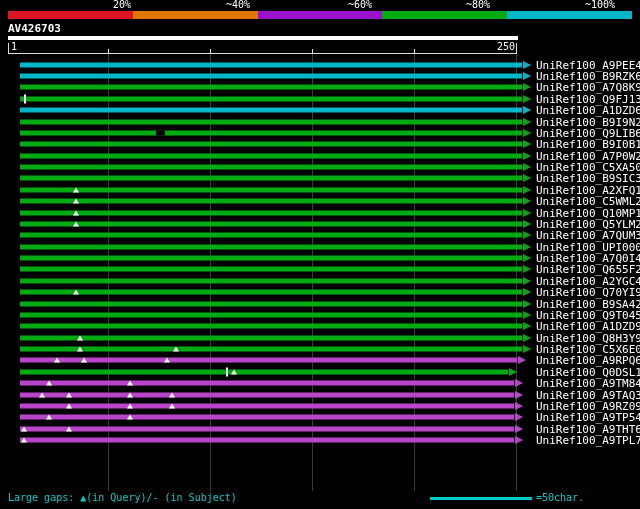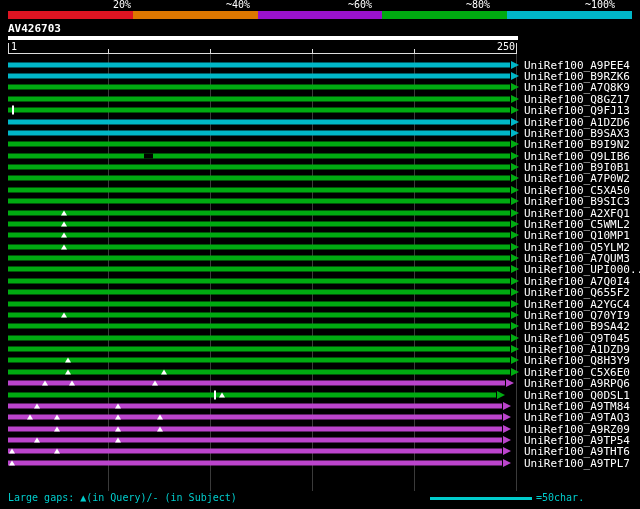--- a/index.html
+++ b/index.html
@@ -28,21 +28,21 @@
   .rt { position: absolute; width: 1px; background: #ddd; }
   .rt-end { top: 43px; height: 10px; }
   .rt-mid { top: 49px; height: 4px; }
   .rtx0 { left: 8px; } .rtx1 { left: 108px; } .rtx2 { left: 210px; } .rtx3 { left: 312px; } .rtx4 { left: 414px; } .rtx5 { left: 516px; }
 
   
   .gridline { position: absolute; top: 54px; height: 437px; width: 1px; background: #3a3a3a; z-index: 0; }
   .gx1 { left: 108px; } .gx2 { left: 210px; } .gx3 { left: 312px; } .gx4 { left: 414px; } .gx5 { left: 516px; }
 
   
-  .rows { position: absolute; top: 59px; left: 0; width: 584px; z-index: 1; text-align: center; }
+  .rows { position: absolute; top: 59px; left: 12px; width: 584px; z-index: 1; text-align: center; }
   .row { position: relative; height: 11.39px; }
   .bar { position: absolute; left: 8px; top: 50%; transform: translateY(-50%); height: 5px; z-index: 1; }
   .arrow { position: absolute; top: 50%; transform: translateY(-50%); width: 0; height: 0;
            border-top: 4px solid transparent; border-bottom: 4px solid transparent; border-left: 8px solid #0f0; z-index: 1; }
   .row-label { position: absolute; left: 524px; top: 50%; transform: translateY(-50%);
                font-size: 11px; line-height: 11px; color: #fff; white-space: nowrap; }
   .mark-tri { position: absolute; top: 50%; transform: translateY(-50%); width: 0; height: 0; z-index: 2;
               border-left: 3px solid transparent; border-right: 3px solid transparent; border-bottom: 5px solid #fff; }
   .mark-tick { position: absolute; top: 50%; transform: translateY(-50%); width: 2px; height: 9px; background: #fff; z-index: 2; }
   .mark-gap { position: absolute; top: 50%; transform: translateY(-50%); width: 9px; height: 5px; background: #000; z-index: 2; }
@@ -103,37 +103,27 @@
       <span class="row-label">UniRef100_B9RZK6</span>
     </div>
     <div class="row">
       <div class="bar" style="width: 502px; background: rgb(0, 171, 17);"></div>
       <div class="arrow" style="left: 511px; border-left-color: rgb(0, 171, 17);"></div>
       <span class="row-label">UniRef100_A7Q8K9</span>
     </div>
     <div class="row">
       <div class="bar" style="width: 502px; background: rgb(0, 171, 17);"></div>
       <div class="arrow" style="left: 511px; border-left-color: rgb(0, 171, 17);"></div>
-      <span class="row-label">UniRef100_Q8GZ17</span>
-    </div>
-    <div class="row">
-      <div class="bar" style="width: 502px; background: rgb(0, 171, 17);"></div>
-      <div class="arrow" style="left: 511px; border-left-color: rgb(0, 171, 17);"></div>
       <span class="row-label">UniRef100_Q9FJ13</span>
       <div class="mark-tick" style="left: 12px;"></div>
     </div>
     <div class="row">
       <div class="bar" style="width: 502px; background: rgb(0, 183, 200);"></div>
       <div class="arrow" style="left: 511px; border-left-color: rgb(0, 183, 200);"></div>
       <span class="row-label">UniRef100_A1DZD6</span>
-    </div>
-    <div class="row">
-      <div class="bar" style="width: 502px; background: rgb(0, 183, 200);"></div>
-      <div class="arrow" style="left: 511px; border-left-color: rgb(0, 183, 200);"></div>
-      <span class="row-label">UniRef100_B9SAX3</span>
     </div>
     <div class="row">
       <div class="bar" style="width: 502px; background: rgb(0, 171, 17);"></div>
       <div class="arrow" style="left: 511px; border-left-color: rgb(0, 171, 17);"></div>
       <span class="row-label">UniRef100_B9I9N2</span>
     </div>
     <div class="row">
       <div class="bar" style="width: 502px; background: rgb(0, 171, 17);"></div>
       <div class="arrow" style="left: 511px; border-left-color: rgb(0, 171, 17);"></div>
       <span class="row-label">UniRef100_Q9LIB6</span>

